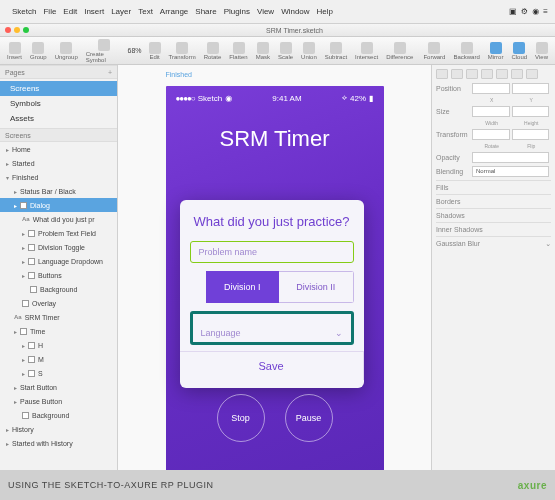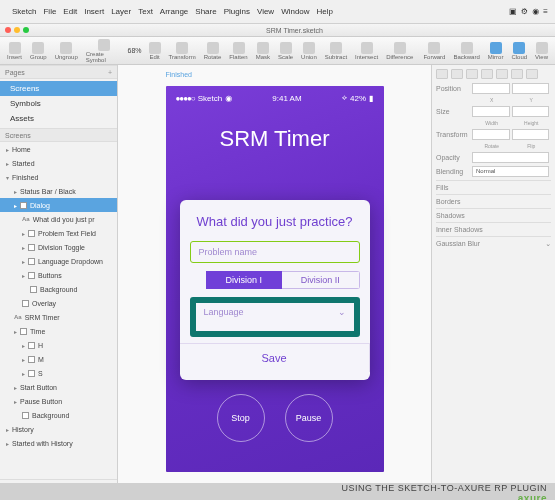--- a/index.html
+++ b/index.html
@@ -35,42 +35,42 @@
 .txt-ic{font-size:6px;margin-right:3px;color:#888;font-weight:bold;}
 .ind1{padding-left:14px;} .ind2{padding-left:22px;} .ind3{padding-left:30px;}
 .filter{height:14px;border-top:1px solid #ddd;display:flex;align-items:center;padding:0 5px;font-size:7px;color:#999;}
 .canvas{flex:1;background:#f9f9f9;display:flex;align-items:center;justify-content:center;position:relative;}
 .artboard-label{position:absolute;top:6px;left:50%;transform:translateX(-109px);font-size:7px;color:#5aa4e0;}
 .phone{width:218px;height:386px;background:linear-gradient(160deg,#7a3dd8 0%,#6a2fc8 40%,#5b28b8 100%);position:relative;border-radius:1px;}
 .statusbar{height:24px;display:flex;align-items:center;justify-content:space-between;padding:0 10px;font-size:8px;color:#fff;}
 .statusbar .left-sb,.statusbar .right-sb{display:flex;align-items:center;gap:3px;}
 .bars{letter-spacing:-1px;}
 .phone h1{text-align:center;color:#fff;font-weight:300;font-size:22px;margin-top:16px;}
-.dialog{position:absolute;top:114px;left:14px;right:14px;background:#f5f4fa;border-radius:6px;padding:14px 10px 8px;box-shadow:0 4px 20px rgba(0,0,0,0.3);}
+.dialog{position:absolute;top:114px;left:14px;right:20px;background:#f5f4fa;border-radius:6px;padding:14px 10px 8px;box-shadow:0 4px 20px rgba(0,0,0,0.3);}
 .dialog h2{text-align:center;color:#7040d0;font-weight:400;font-size:13px;margin-bottom:12px;}
 .field{height:22px;border:1px solid #84cc16;border-radius:3px;padding:0 8px;font-size:9px;color:#a088d0;display:flex;align-items:center;background:#f5f4fa;margin-bottom:8px;}
-.toggle{display:flex;height:18px;border-radius:3px;overflow:hidden;margin-bottom:8px;padding-left:16px;}
+.toggle{display:flex;height:32px;border-radius:3px;overflow:hidden;margin-bottom:8px;padding-left:16px;}
 .toggle div{flex:1;display:flex;align-items:center;justify-content:center;font-size:9px;}
 .toggle .on{background:#7040d8;color:#fff;}
 .toggle .off{background:#f5f4fa;border:1px solid #c8b8e8;border-left:none;color:#8058c8;}
-.dropdown{height:22px;border:6px solid #0f766e;border-radius:3px;padding:14px 8px;font-size:9px;color:#a088d0;display:flex;align-items:flex-end;justify-content:space-between;margin-bottom:6px;}
+.dropdown{height:22px;border:3px solid #0f766e;border-radius:3px;padding:14px 8px;font-size:9px;color:#a088d0;display:flex;align-items:flex-start;justify-content:space-between;margin-bottom:6px;}
 .dlg-btns{display:flex;border-top:1px solid #e0d8ef;margin:0 -10px;}
 .dlg-btns div{flex:1;text-align:center;padding:8px 0;font-size:11px;color:#7040d0;}
 .dlg-btns div:first-child{border-right:1px solid #e0d8ef;}
 .circ-btns{position:absolute;bottom:30px;left:0;right:0;display:flex;justify-content:center;gap:20px;}
 .circ{width:48px;height:48px;border:1px solid rgba(255,255,255,0.5);border-radius:50%;display:flex;align-items:center;justify-content:center;color:#fff;font-size:9px;}
 .right{width:124px;background:#f2f2f2;border-left:1px solid #d0d0d0;font-size:7px;color:#555;padding:4px;}
 .icon-row{display:flex;gap:3px;margin-bottom:4px;}
 .icon-row .b{width:12px;height:10px;background:#e5e5e5;border:1px solid #ccc;border-radius:1px;}
 .prop-row{display:flex;align-items:center;margin-bottom:3px;}
 .prop-row label{width:36px;color:#888;}
 .prop-row .inp{flex:1;height:11px;background:#fff;border:1px solid #ccc;margin-right:2px;}
 .prop-row .sub{font-size:5px;color:#999;flex:1;text-align:center;}
 .prop-section{padding:3px 0;border-top:1px solid #ddd;color:#888;}
-.caption{position:absolute;bottom:0;left:0;right:0;height:17px;background:#d0d0d0;display:flex;align-items:flex-end;padding:0 8px;font-size:9px;letter-spacing:0.5px;color:#444;flex-direction:column;}
+.caption{position:absolute;bottom:0;left:0;right:0;height:30px;background:#d0d0d0;display:flex;align-items:center;padding:0 8px;font-size:9px;letter-spacing:0.5px;color:#444;}
 .caption .logo{margin-left:auto;color:#6ab04c;font-weight:bold;font-size:10px;}
 </style>
 </head>
 <body>
 
 <div class="app">
   <div class="macbar">
     <span class="apple"></span>
     <span class="macmenu">
       <span>Sketch</span><span>File</span><span>Edit</span><span>Insert</span><span>Layer</span><span>Text</span><span>Arrange</span><span>Share</span><span>Plugins</span><span>View</span><span>Window</span><span>Help</span>

